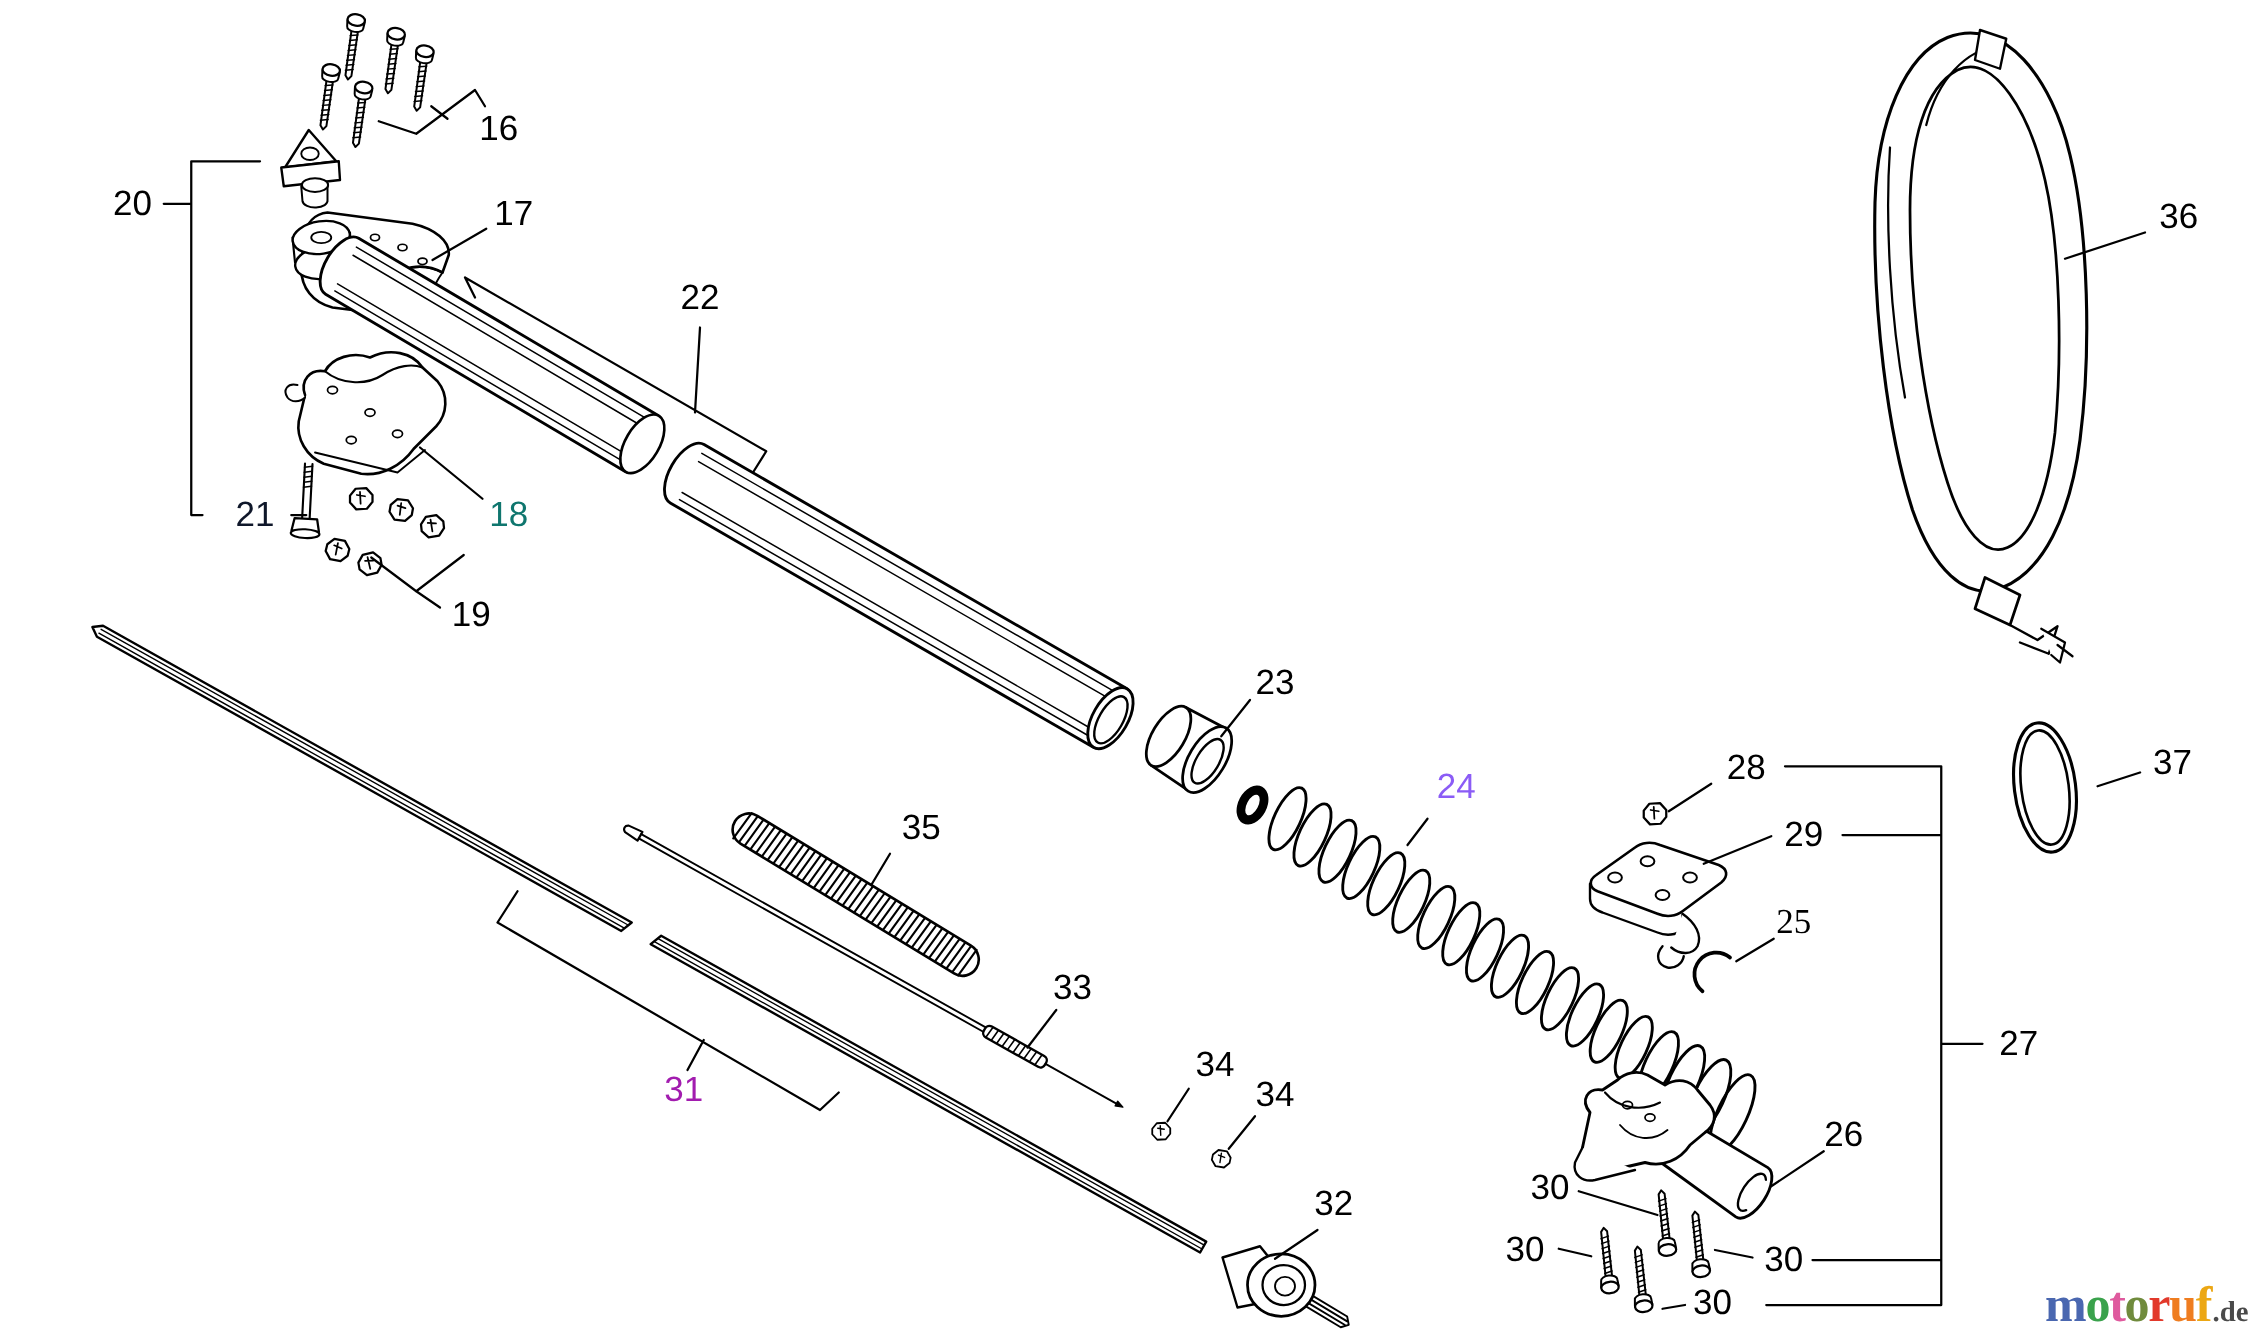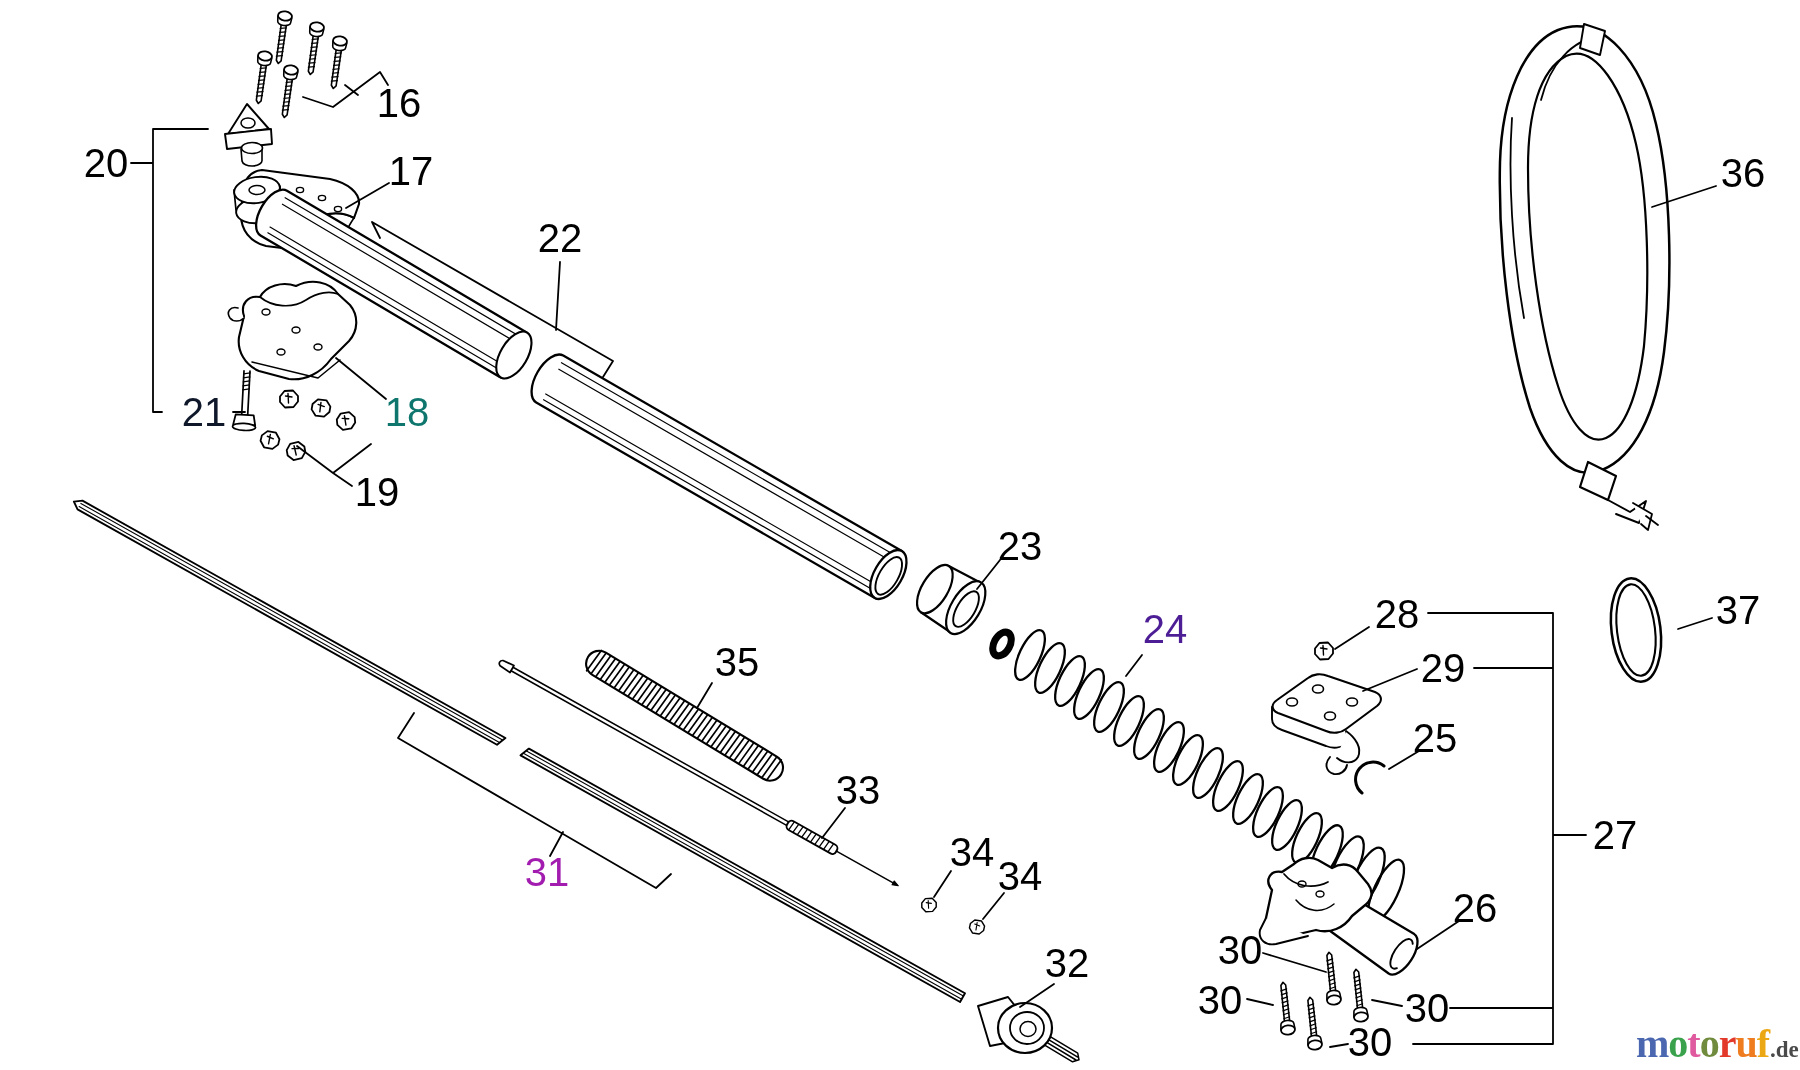--- a/index.html
+++ b/index.html
@@ -1,19 +1,19 @@
 <!DOCTYPE html>
 <html><head>
 <meta charset="utf-8">
 <style>
   html,body{margin:0;padding:0;background:#fff;}
   #canvas{position:relative;width:1800px;height:1070px;background:#fff;overflow:hidden;
           font-family:"Liberation Sans",sans-serif;}
   #artwork{position:absolute;left:0;top:0;}
-  .part-label{position:absolute;transform:translate(-50%,-50%);font-size:40px;color:#000;
+  .part-label{position:absolute;transform:translate(-50%,-50%);font-size:28px;color:#000;
               line-height:1;white-space:nowrap;font-family:"Liberation Sans",sans-serif;}
   #logo{position:absolute;left:1636px;top:1020px;display:flex;align-items:baseline;
         font-family:"Liberation Serif",serif;font-weight:bold;font-size:40px;letter-spacing:-1px;}
   #logo .suffix{font-size:23px;letter-spacing:0;margin-left:1px;}
 </style>
 </head>
 <body>
 
 <div id="canvas">
 
@@ -260,22 +260,22 @@
 
 <div id="labels-layer">
       <div class="part-label" style="left: 399px; top: 103px; color: rgb(0, 0, 0);">16</div>
       <div class="part-label" style="left: 411px; top: 171px; color: rgb(0, 0, 0);">17</div>
       <div class="part-label" style="left: 407px; top: 412px; color: #0f766e;">18</div>
       <div class="part-label" style="left: 377px; top: 492px; color: rgb(0, 0, 0);">19</div>
       <div class="part-label" style="left: 106px; top: 163px; color: rgb(0, 0, 0);">20</div>
       <div class="part-label" style="left: 204px; top: 412px; color: #0f172a;">21</div>
       <div class="part-label" style="left: 560px; top: 238px; color: rgb(0, 0, 0);">22</div>
       <div class="part-label" style="left: 1020px; top: 546px; color: rgb(0, 0, 0);">23</div>
-      <div class="part-label" style="left: 1165px; top: 629px; color: #4c1d95;">24</div>
-      <div class="part-label" style="left: 1435px; top: 738px; color: rgb(0, 0, 0);">25</div>
+      <div class="part-label" style="left: 1165px; top: 629px; color: #8b5cf6;">24</div>
+      <div class="part-label" style="left: 1435px; top: 738px; color: rgb(0, 0, 0); font-family: Liberation Serif, serif;">25</div>
       <div class="part-label" style="left: 1475px; top: 908px; color: rgb(0, 0, 0);">26</div>
       <div class="part-label" style="left: 1615px; top: 835px; color: rgb(0, 0, 0);">27</div>
       <div class="part-label" style="left: 1397px; top: 614px; color: rgb(0, 0, 0);">28</div>
       <div class="part-label" style="left: 1443px; top: 668px; color: rgb(0, 0, 0);">29</div>
       <div class="part-label" style="left: 1240px; top: 950px; color: rgb(0, 0, 0);">30</div>
       <div class="part-label" style="left: 1220px; top: 1000px; color: rgb(0, 0, 0);">30</div>
       <div class="part-label" style="left: 1427px; top: 1008px; color: rgb(0, 0, 0);">30</div>
       <div class="part-label" style="left: 1370px; top: 1042px; color: rgb(0, 0, 0);">30</div>
       <div class="part-label" style="left: 530px; top: 872px; color: #a21caf; margin-left: 17px;">31</div>
       <div class="part-label" style="left: 1067px; top: 963px; color: rgb(0, 0, 0);">32</div>

